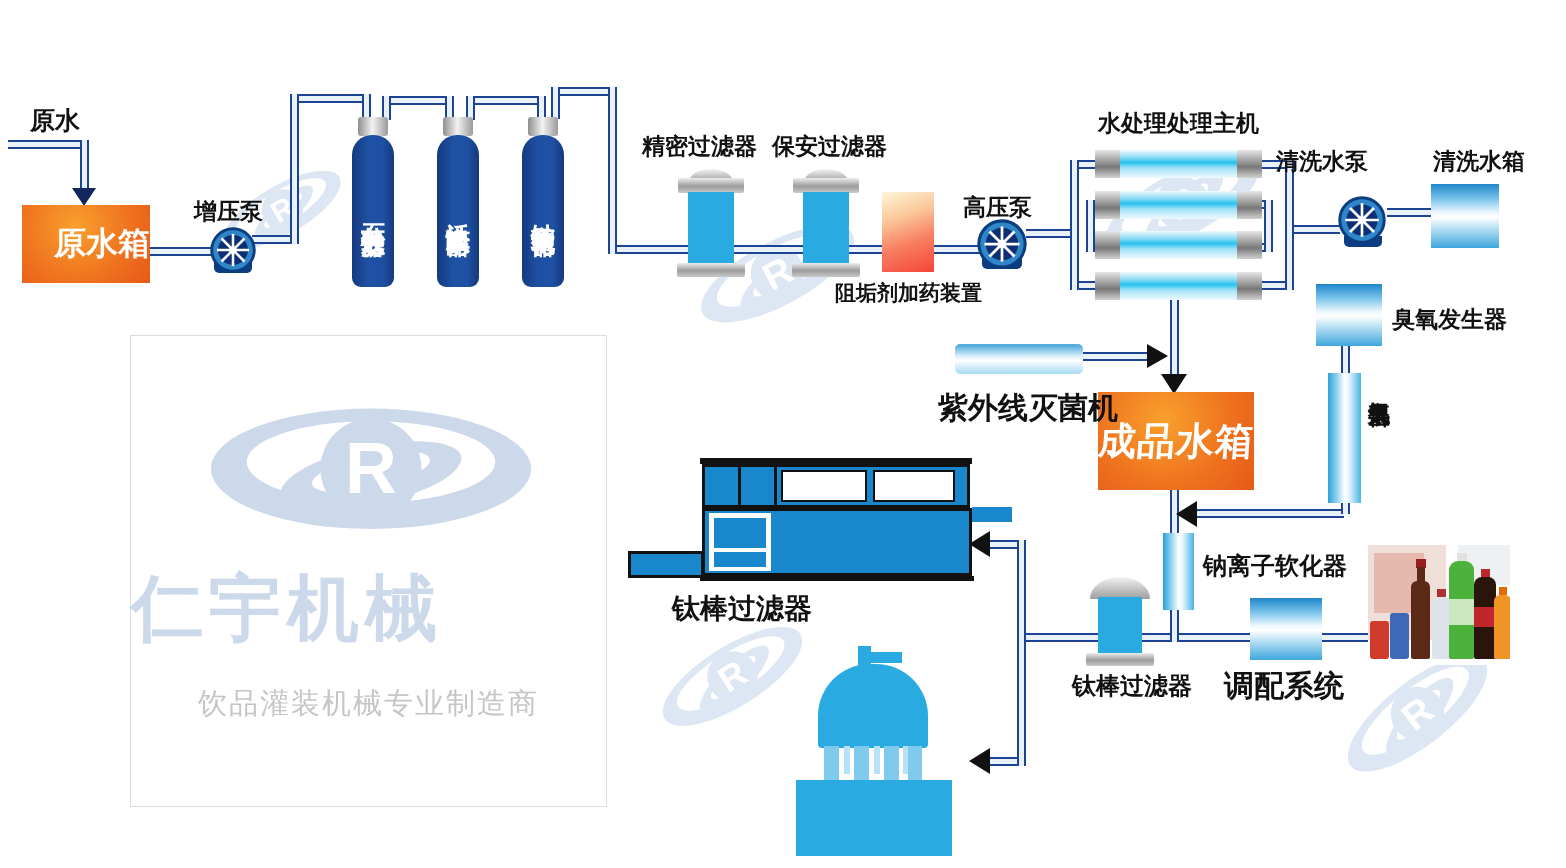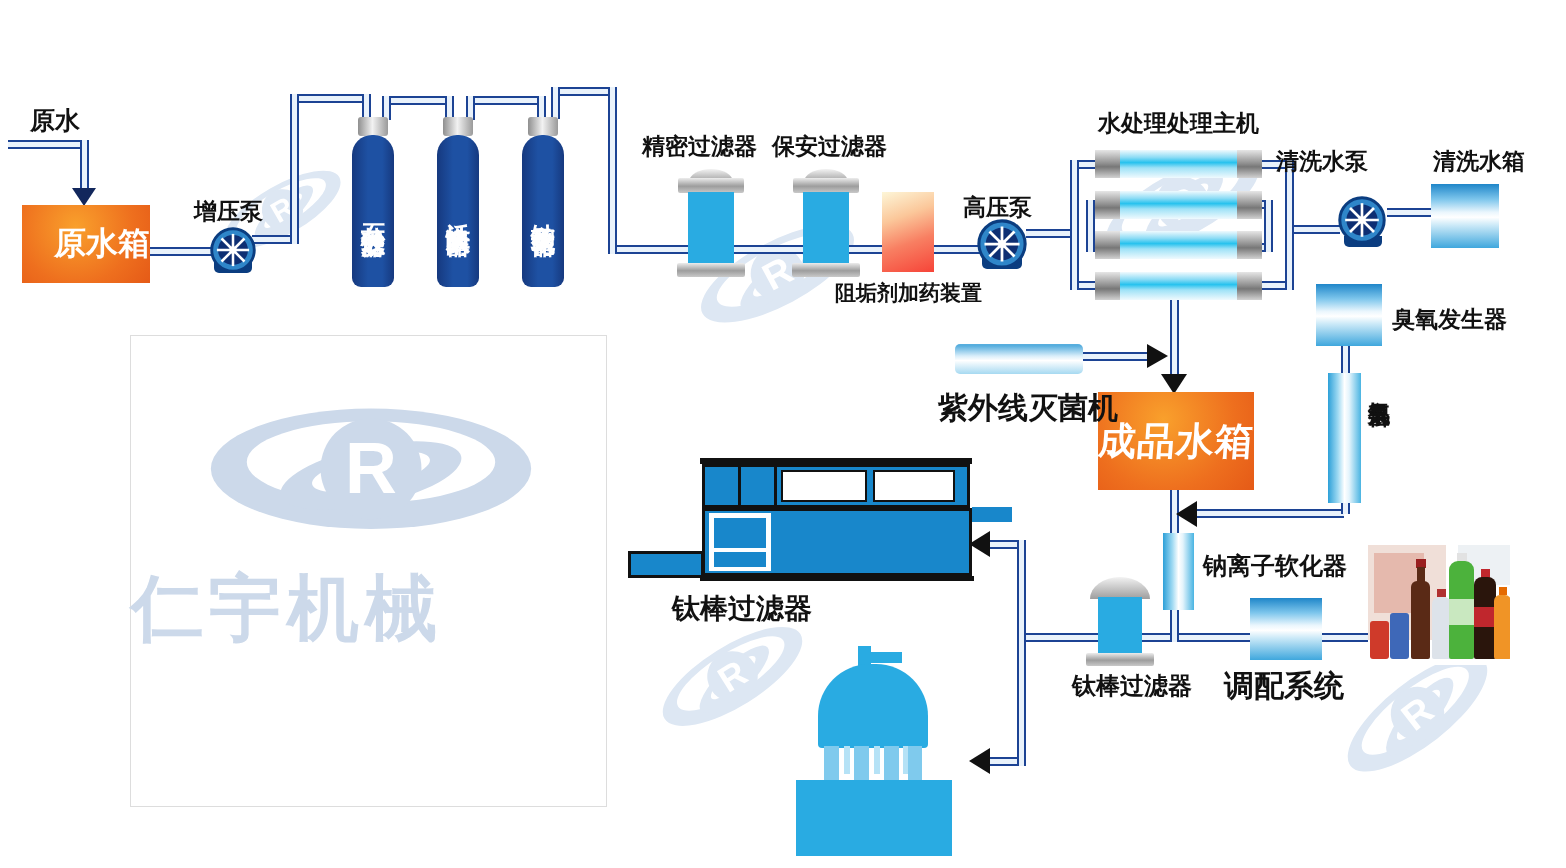--- a/index.html
+++ b/index.html
@@ -99,20 +99,21 @@
   <div class="logo-box">
     <svg class="wm" style="left:75px;top:60px;width:330px;" viewBox="0 0 340 150">
         <ellipse cx="170" cy="75" rx="165" ry="62" fill="#ccd9ea"></ellipse>
         <ellipse cx="170" cy="68" rx="128" ry="42" fill="#fff"></ellipse>
         <ellipse cx="170" cy="82" rx="95" ry="30" fill="#ccd9ea" transform="rotate(-12 170 82)"></ellipse>
         <ellipse cx="170" cy="78" rx="62" ry="17" fill="#fff" transform="rotate(-12 170 78)"></ellipse>
         <circle cx="170" cy="75" r="52" fill="#ccd9ea"></circle>
         <text x="170" y="100" text-anchor="middle" font-size="74" font-weight="bold" fill="#fff">R</text>
       </svg>
     <div class="brand-cn">仁宇机械</div>
+    <div class="brand-tag">饮品灌装机械专业制造商</div>
   </div>
 
   <div class="ph" style="left:8px;top:140px;width:74px;"></div>
   <div class="ph" style="left:150px;top:247px;width:66px;"></div>
   <div class="ph" style="left:252px;top:235px;width:46px;"></div>
   <div class="ph" style="left:290px;top:94px;width:80px;"></div>
   <div class="ph" style="left:382px;top:96px;width:72px;"></div>
   <div class="ph" style="left:466px;top:96px;width:80px;"></div>
   <div class="ph" style="left:551px;top:87px;width:66px;"></div>
   <div class="ph" style="left:612px;top:245px;width:370px;"></div>

